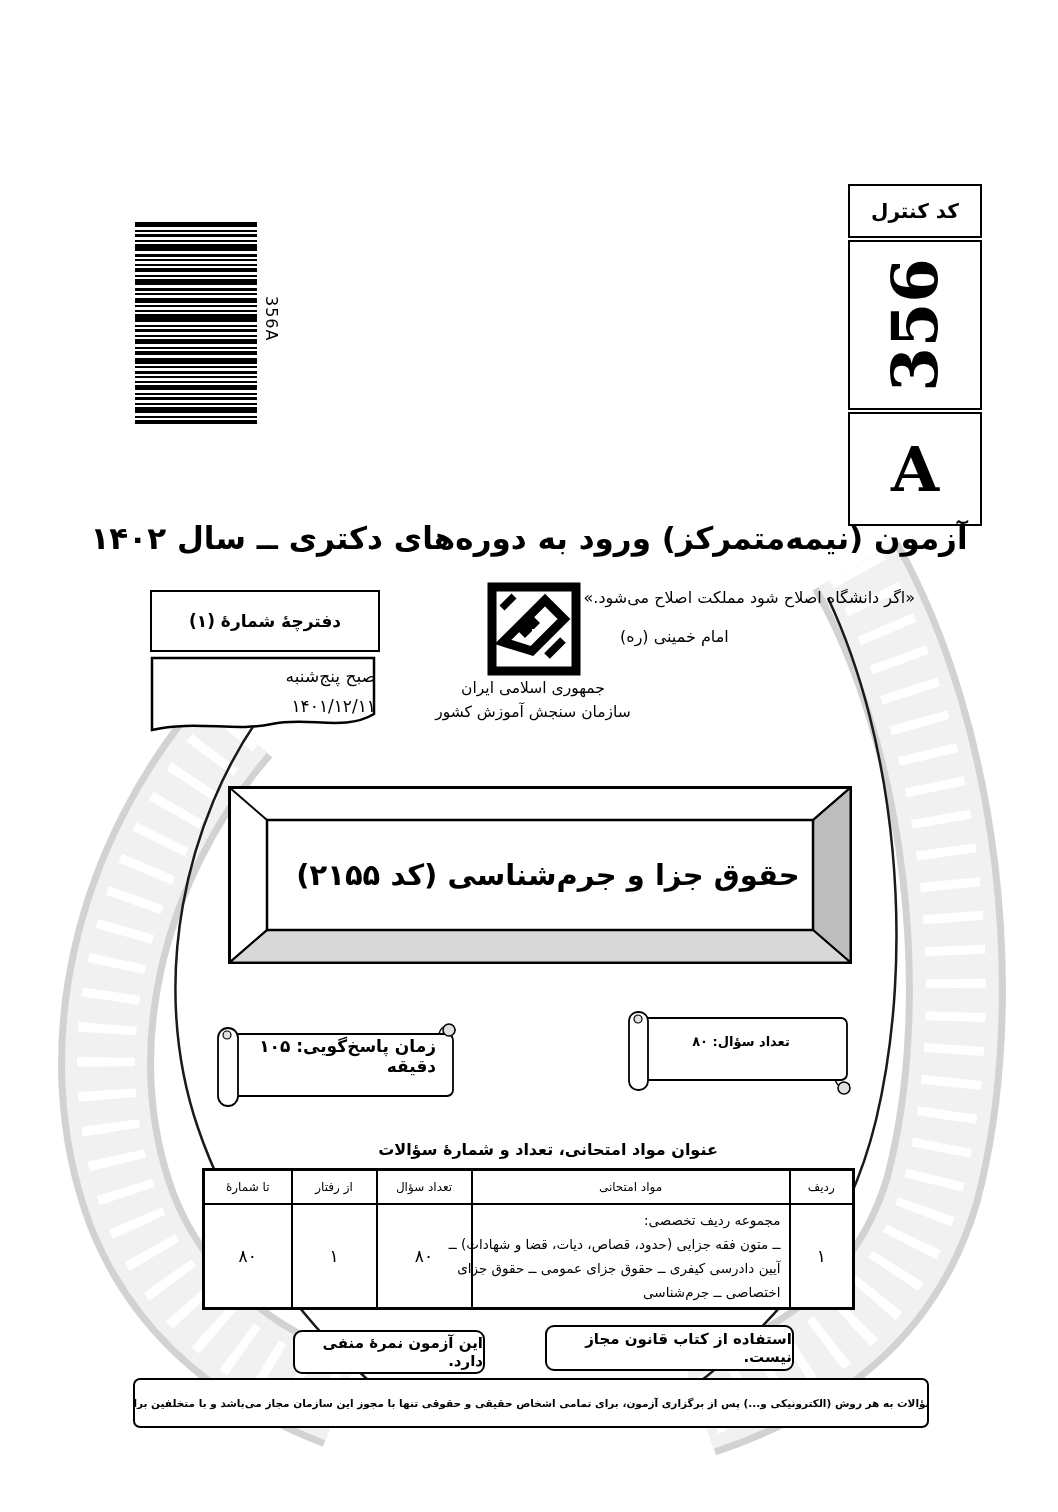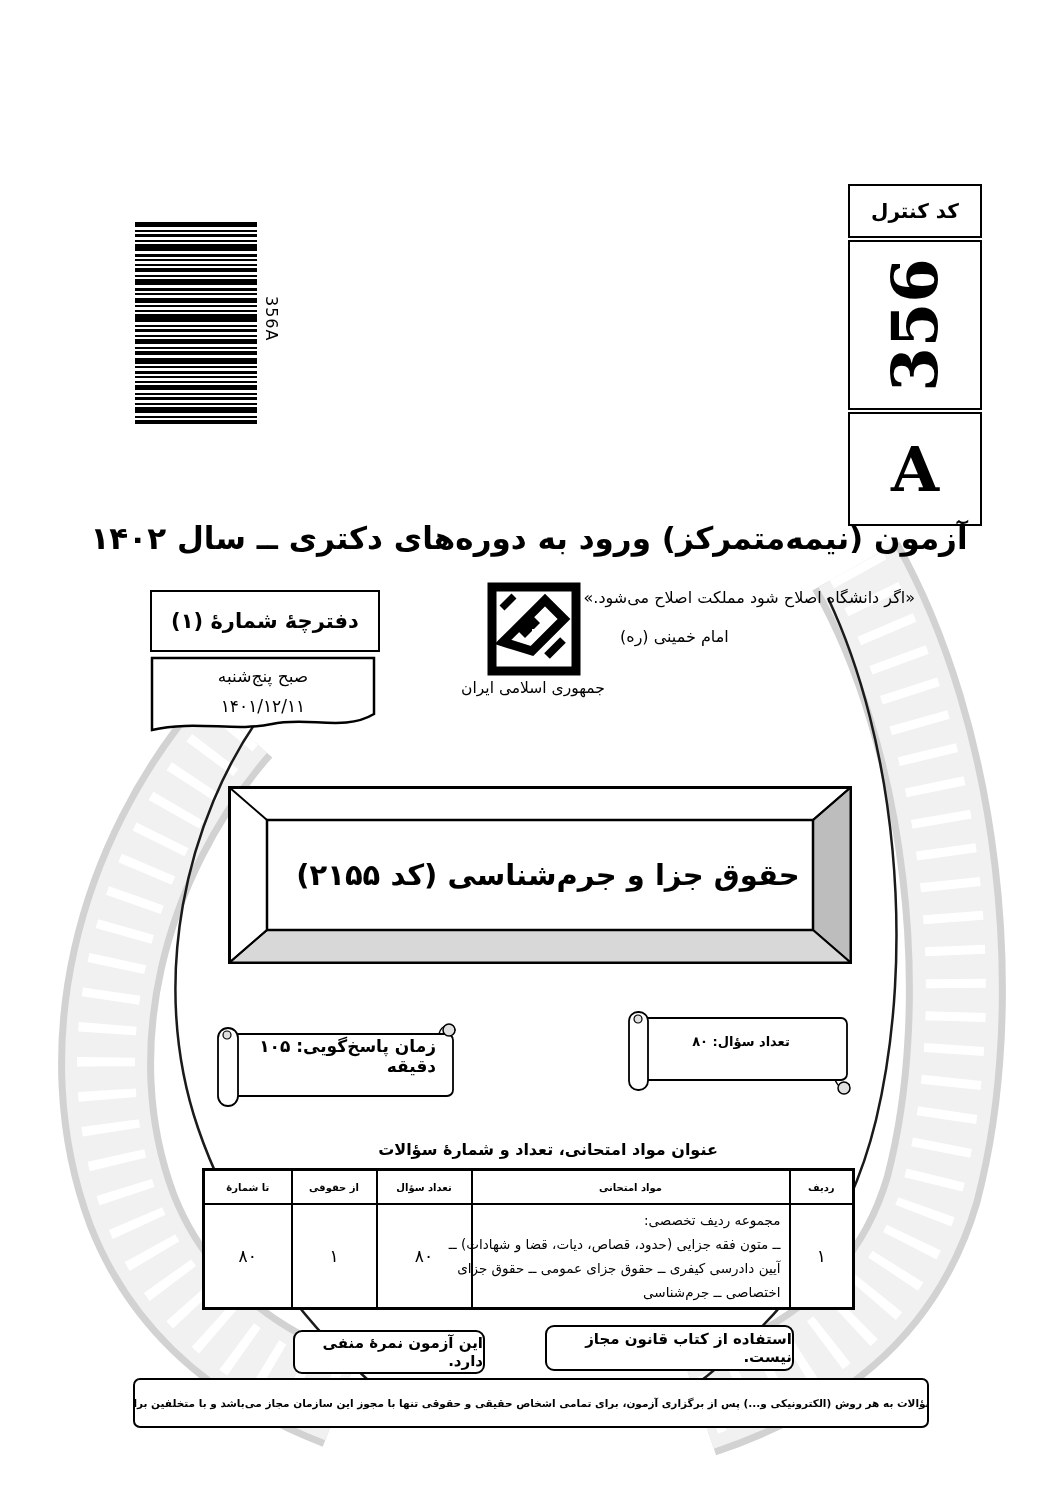--- a/index.html
+++ b/index.html
@@ -29,23 +29,23 @@
   
   .title{left:0;right:0;top:520px;text-align:center;direction:rtl;white-space:nowrap;
          font-weight:bold;font-size:31px;}
   .quote{right:143px;top:588px;width:350px;direction:rtl;text-align:right;font-size:16px;}
   .quote .attr{display:block;margin-top:20px;padding-left:55px;text-align:left;}
   .logo{left:487px;top:582px;}
   .orglines{left:380px;top:676px;width:306px;text-align:center;direction:rtl;
             font-size:15.5px;line-height:24px;}
   .booklet{left:150px;top:590px;width:226px;height:58px;border:2.5px solid #000;background:#fff;
            display:flex;align-items:center;justify-content:center;
-           font-weight:bold;font-size:21px;direction:rtl;}
+           font-weight:bold;font-size:17px;direction:rtl;}
   .datebox{left:150px;top:656px;width:226px;height:92px;}
-  .datebox .txt{position:absolute;left:0;right:0;text-align:center;direction:rtl;font-size:17px;}
+  .datebox .txt{position:absolute;left:0;right:0;text-align:right;direction:rtl;font-size:17px;}
 
   
   .subject{left:228px;top:786px;width:624px;height:178px;}
   .subject-text{left:267px;top:820px;width:546px;height:110px;display:flex;align-items:center;
                 justify-content:center;direction:rtl;font-weight:bold;font-size:29px;padding-left:8px;}
 
   
   .scroll-left{left:215px;top:1018px;width:245px;height:92px;}
   .scroll-left-text{left:240px;top:1034px;width:196px;height:44px;display:flex;align-items:center;
                     justify-content:center;direction:rtl;font-weight:bold;font-size:17px;}
@@ -53,21 +53,21 @@
   .scroll-right-text{left:646px;top:1020px;width:190px;height:42px;display:flex;align-items:center;
                      justify-content:center;direction:rtl;font-weight:bold;font-size:13px;}
 
   
   .tbl-caption{left:0;right:0;top:1140px;text-align:center;direction:rtl;
                font-weight:bold;font-size:16px;padding-left:38px;}
   .exam-table{left:205px;top:1168px;width:650px;direction:rtl;background:#fff;}
   table{border-collapse:collapse;width:650px;table-layout:fixed;}
   th,td{border:2px solid #000;padding:0;}
   table{border:3px solid #000;}
-  th{height:32px;font-weight:bold;font-size:10px;text-align:center;}
+  th{height:32px;font-weight:normal;font-size:12px;text-align:center;}
   td{vertical-align:middle;}
   td.num{text-align:center;font-size:17px;}
   td.materials{padding:3px 8px 3px 4px;font-size:13.5px;line-height:24px;text-align:right;}
   td.materials span{display:block;white-space:nowrap;}
 
   
   .note{border:2px solid #000;border-radius:9px;background:#fff;display:flex;align-items:center;
         justify-content:center;direction:rtl;font-weight:bold;font-size:15px;}
   .note-law{left:545px;top:1325px;width:245px;height:42px;}
   .note-neg{left:293px;top:1330px;width:188px;height:40px;}
@@ -149,20 +149,21 @@
     <rect x="5" y="5" width="84" height="84" fill="#fff" stroke="#000" stroke-width="9"></rect>
     <path d="M16 60 L58 18 L77 37 L45 69 Z" fill="none" stroke="#000" stroke-width="9"></path>
     <path d="M27 45 L42 30 L53 41 L38 56 Z" fill="#000"></path>
     <path d="M60 74 L76 58" stroke="#000" stroke-width="8"></path>
     <path d="M15 26 L27 14" stroke="#000" stroke-width="7"></path>
     <rect x="45" y="47" width="5" height="5" fill="#fff"></rect>
   </svg>
 
   <div class="abs orglines">
     <div>جمهوری اسلامی ایران</div>
+    <div>سازمان سنجش آموزش کشور</div>
   </div>
 
   <div class="abs booklet">دفترچۀ شمارۀ (۱)</div>
 
   <div class="abs datebox">
     <svg width="226" height="92" viewBox="0 0 226 92">
       <path d="M2 2 H224 V58 C 194 76, 158 60, 122 68 C 86 76, 44 64, 2 74 Z" fill="#fff" stroke="#000" stroke-width="2.5"></path>
     </svg>
     <div class="txt" style="top:10px;">صبح پنج‌شنبه</div>
     <div class="txt" style="top:40px;">۱۴۰۱/۱۲/۱۱</div>
@@ -206,21 +207,21 @@
           <col style="width:318px">
           <col style="width:95px">
         <col style="width:85px">
           <col style="width:88px">
       </colgroup>
       <tbody>
           <tr>
         <th>ردیف</th>
         <th>مواد امتحانی</th>
         <th>تعداد سؤال</th>
-        <th>از حقوقی</th>
+        <th>از رفتار</th>
         <th>تا شمارۀ</th>
       </tr>
       <tr>
         <td class="num">۱</td>
         <td class="materials">
           <span>مجموعه ردیف تخصصی:</span>
           <span>ــ متون فقه جزایی (حدود، قصاص، دیات، قضا و شهادات) ــ</span>
           <span>آیین دادرسی کیفری ــ حقوق جزای عمومی ــ حقوق جزای</span>
           <span>اختصاصی ــ جرم‌شناسی</span>
         </td>

